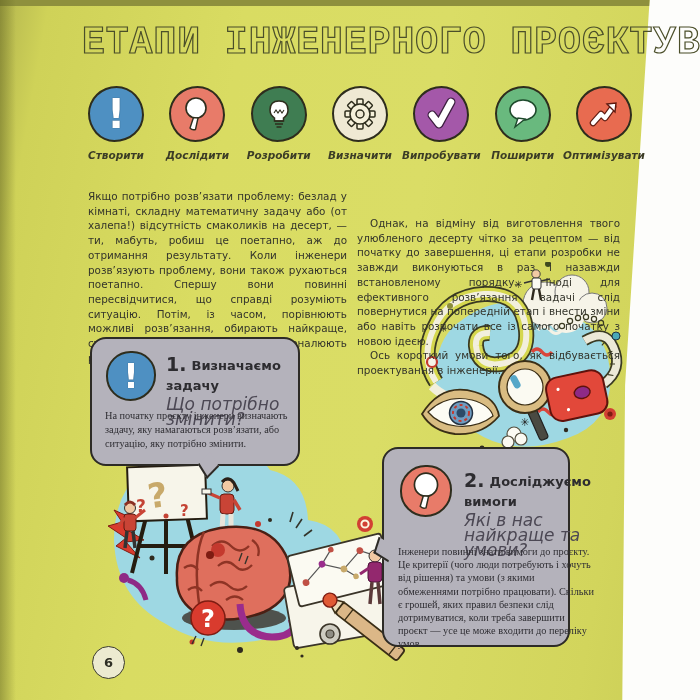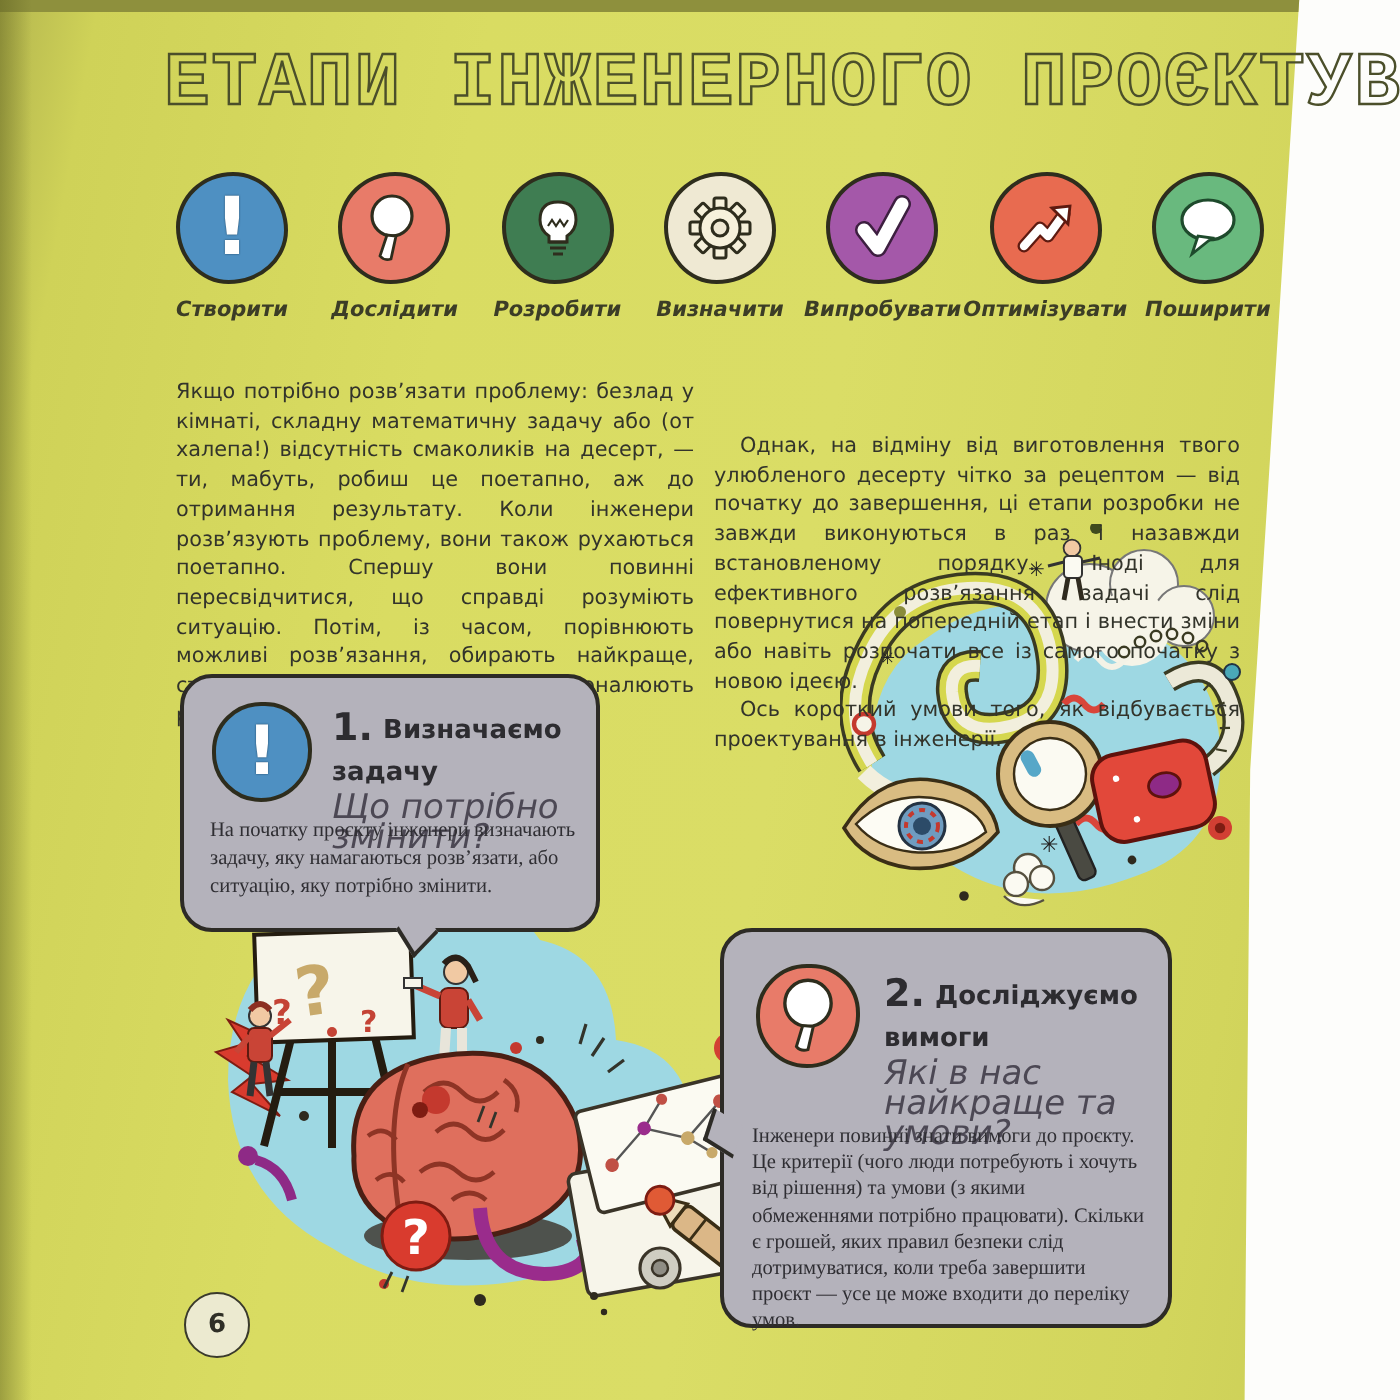--- a/index.html
+++ b/index.html
@@ -27,21 +27,21 @@
 
   .col{position:absolute;top:189px;font-size:10.4px;line-height:14.7px;color:#33342b;text-align:justify;z-index:3;}
   .col p{margin:0;}
   .col-left{left:88px;width:259px;}
   .col-right{left:357px;width:263px;margin-top:27px;}
   .col-right p{text-indent:13px;}
 
   .stepbox{position:absolute;background:#b4b2bb;border:2px solid #2d2b26;border-radius:16px;
            box-sizing:border-box;z-index:4;color:#2d2c30;}
   .box1{left:90px;top:337px;width:210px;height:129px;}
-  .box2{left:360px;top:447px;width:226px;height:200px;margin-top:17px;}
+  .box2{left:382px;top:447px;width:188px;height:200px;}
   .tail{position:absolute;width:15px;height:15px;background:#b4b2bb;}
   .tail1{left:108px;bottom:-9.5px;border-right:2px solid #2d2b26;border-bottom:2px solid #2d2b26;
          transform:rotate(58deg) skewX(14deg);}
   .tail2{left:-9.5px;top:92px;border-left:2px solid #2d2b26;border-bottom:2px solid #2d2b26;
          transform:rotate(18deg) skewY(14deg);}
   .box-icon{position:absolute;border-radius:50% 48% 52% 50%;border:2.2px solid #2e2d1d;
             display:flex;align-items:center;justify-content:center;box-sizing:border-box;}
   .box1 .box-icon{left:14px;top:12px;width:50px;height:50px;background:#4e90c2;}
   .box2 .box-icon{left:16px;top:16px;width:52px;height:52px;background:#e87b69;}
   .box1 .bang{font-size:34px;line-height:34px;}
@@ -123,37 +123,37 @@
     <div class="stage">
       <div class="circle" style="background-color: rgb(164, 88, 169);">
         <svg width="38" height="38" viewBox="0 0 38 38">
             <path d="M10 20 L17 29 L29 7" fill="none" stroke="#3d1f40" stroke-width="9" stroke-linecap="round" stroke-linejoin="round"></path>
             <path d="M10 20 L17 29 L29 7" fill="none" stroke="#fff" stroke-width="6.5" stroke-linecap="round" stroke-linejoin="round"></path>
           </svg>
       </div>
       <div class="slabel">Випробувати</div>
     </div>
     <div class="stage">
+      <div class="circle" style="background-color: rgb(105, 185, 126);">
+        <svg width="40" height="40" viewBox="0 0 40 40">
+            <ellipse cx="20" cy="16" rx="13" ry="10" fill="#fff" stroke="#1e4a2c" stroke-width="1.6"></ellipse>
+            <path d="M15 24 L12 33 L22 25 Z" fill="#fff" stroke="#1e4a2c" stroke-width="1.4"></path>
+          </svg>
+      </div>
+      <div class="slabel">Поширити</div>
+    </div>
+    <div class="stage">
       <div class="circle" style="background-color: rgb(232, 107, 80);">
         <svg width="38" height="38" viewBox="0 0 38 38">
             <path d="M8 28 L16 19 L20 23 L28 12" fill="none" stroke="#5e1a10" stroke-width="6.5" stroke-linecap="round" stroke-linejoin="round"></path>
             <path d="M8 28 L16 19 L20 23 L28 12" fill="none" stroke="#fff" stroke-width="4.2" stroke-linecap="round" stroke-linejoin="round"></path>
             <path d="M22 9 L31 8 L30 17 Z" fill="#fff" stroke="#5e1a10" stroke-width="1.4"></path>
           </svg>
       </div>
       <div class="slabel">Оптимізувати</div>
-    </div>
-    <div class="stage">
-      <div class="circle" style="background-color: rgb(105, 185, 126);">
-        <svg width="40" height="40" viewBox="0 0 40 40">
-            <ellipse cx="20" cy="16" rx="13" ry="10" fill="#fff" stroke="#1e4a2c" stroke-width="1.6"></ellipse>
-            <path d="M15 24 L12 33 L22 25 Z" fill="#fff" stroke="#1e4a2c" stroke-width="1.4"></path>
-          </svg>
-      </div>
-      <div class="slabel">Поширити</div>
     </div>
   </div>
 
   <div class="col col-left">
     <p>Якщо потрібно розв’язати проблему: безлад у кімнаті, складну математичну задачу або (от халепа!) відсутність смаколиків на десерт, — ти, мабуть, робиш це поетапно, аж до отримання результату. Коли інженери розв’язують проблему, вони також рухаються поетапно. Спершу вони повинні пересвідчитися, що справді розуміють ситуацію. Потім, із часом, порівнюють можливі розв’язання, обирають найкраще, створюють робочі моделі і вдосконалюють розробку.</p>
   </div>
   <div class="col col-right">
     <p>Однак, на відміну від виготовлення твого улюбленого десерту чітко за рецептом — від початку до завершення, ці етапи розробки не завжди виконуються в раз і назавжди встановленому порядку. Іноді для ефективного розв’язання задачі слід повернутися на попередній етап і внести зміни або навіть розпочати все із самого початку з новою ідеєю.</p>
     <p>Ось короткий умови того, як відбувається проектування в інженерії.</p>
   </div>

